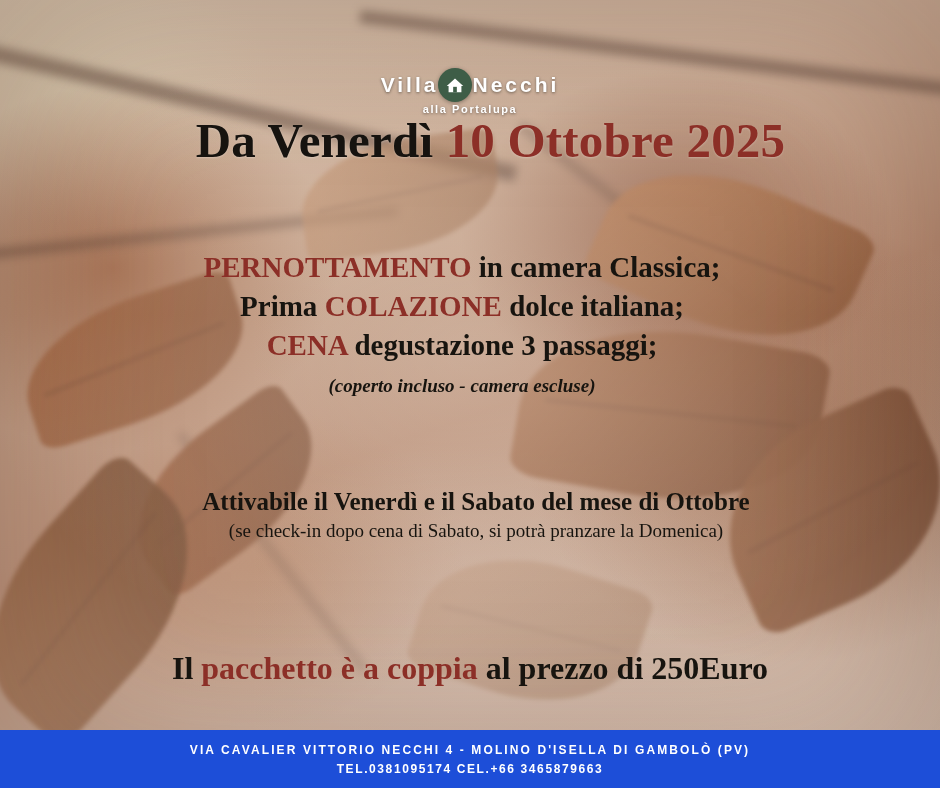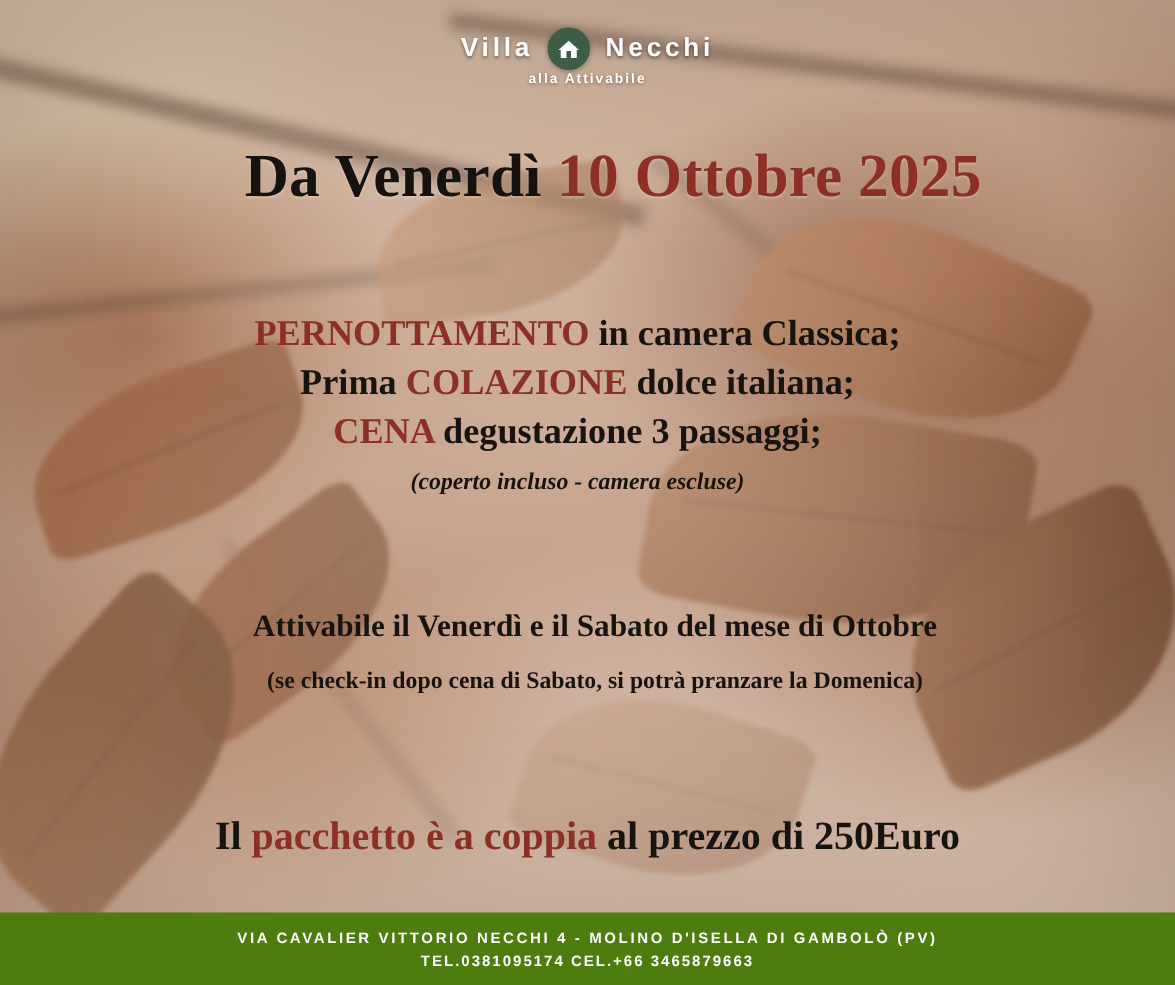--- a/index.html
+++ b/index.html
@@ -106,21 +106,21 @@
     right: 0;
     display: flex;
     flex-direction: column;
     align-items: center;
     gap: 1px;
   }
   .logo-row {
     display: flex;
     align-items: center;
     justify-content: flex-end;
-    gap: 12px;
+    margin-top: 46px;
   }
   .logo-word {
     font-family: "Liberation Sans", sans-serif;
     font-weight: 700;
     letter-spacing: 3px;
     font-size: 21px;
     color: #ffffff;
     text-shadow: 0 1px 3px rgba(0,0,0,0.45);
   }
   .logo-mark {
@@ -183,44 +183,44 @@
     left: 0;
     right: 0;
     padding-left: 12px;
   }
   .when-main {
     font-size: 25px;
     font-weight: 700;
     color: #17140f;
   }
   .when-note {
-    margin-top: 18px;
+    margin-top: 4px;
     font-size: 19px;
-    font-weight: 700;
+    font-weight: 400;
     color: #17140f;
   }
 
   .block-price {
     position: absolute;
     top: 650px;
     left: 0;
     right: 0;
     font-size: 32px;
     font-weight: 700;
     color: #17140f;
   }
 
   
   .footer {
     position: absolute;
     left: 0;
     right: 0;
     bottom: 0;
     height: 58px;
-    background: #4d7c0f;
+    background: #1d4ed8;
     display: flex;
     flex-direction: column;
     align-items: center;
     justify-content: center;
     gap: 5px;
   }
   .footer-line {
     font-family: "Liberation Sans", sans-serif;
     font-size: 12px;
     letter-spacing: 2.1px;
@@ -257,21 +257,21 @@
       <div class="logo-row">
         <span class="logo-word">Villa</span>
         <span class="logo-mark">
           <svg width="22" height="22" viewBox="0 0 24 24" aria-hidden="true">
             <path d="M3 13 L12 5 L21 13 L19 13 L19 20 L5 20 L5 13 Z" fill="#ffffff"></path>
             <rect x="10" y="14" width="4" height="6" fill="#3e5d47"></rect>
           </svg>
         </span>
         <span class="logo-word">Necchi</span>
       </div>
-      <div class="logo-sub">alla Attivabile</div>
+      <div class="logo-sub">alla Portalupa</div>
     </div>
 
     <div class="headline">
       <span>Da Venerdì </span><span class="accent">10 Ottobre 2025</span>
     </div>
 
     <div class="block-services">
       <div class="svc">
         <span class="accent">PERNOTTAMENTO</span><span> in camera Classica;</span>
       </div>

